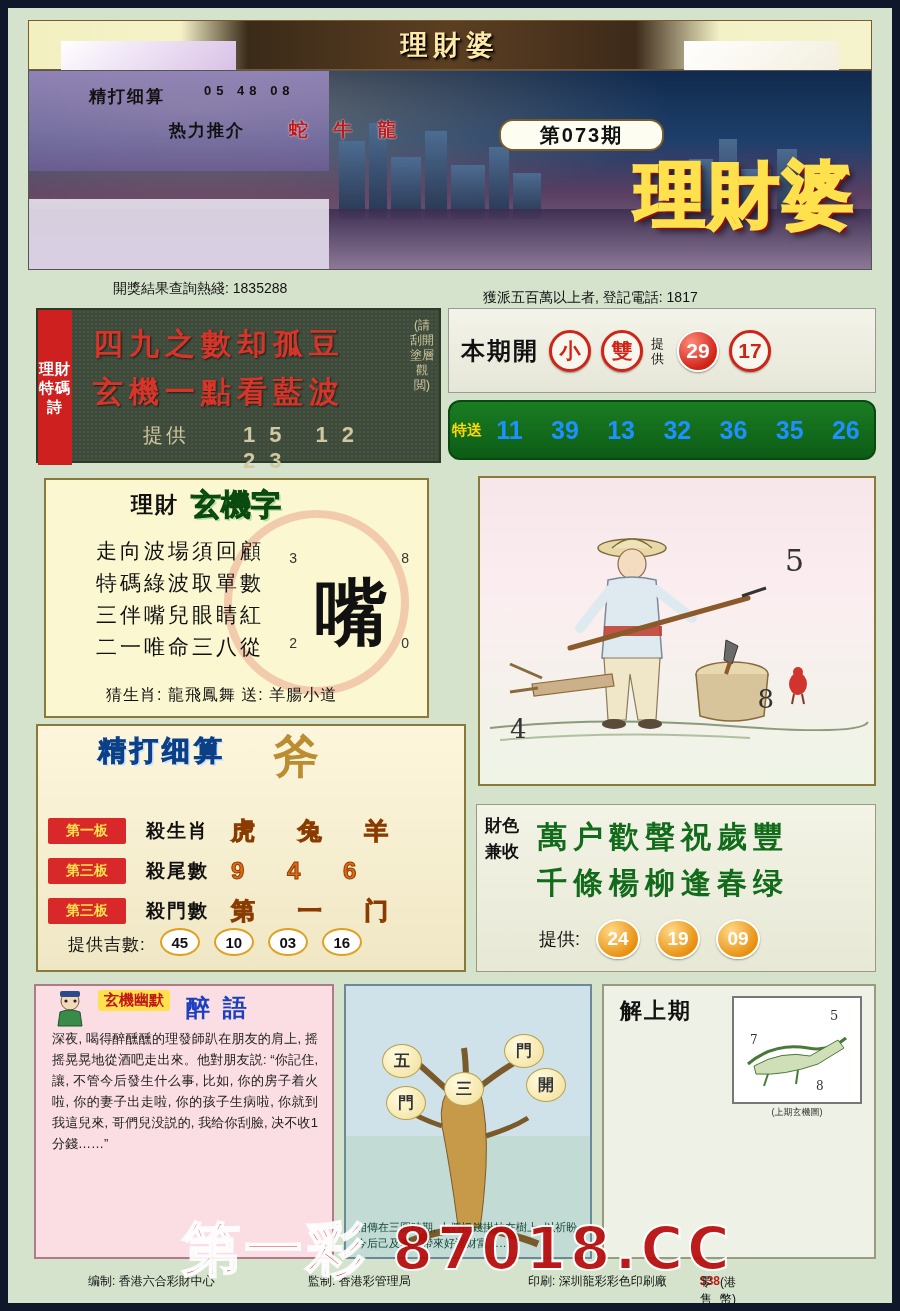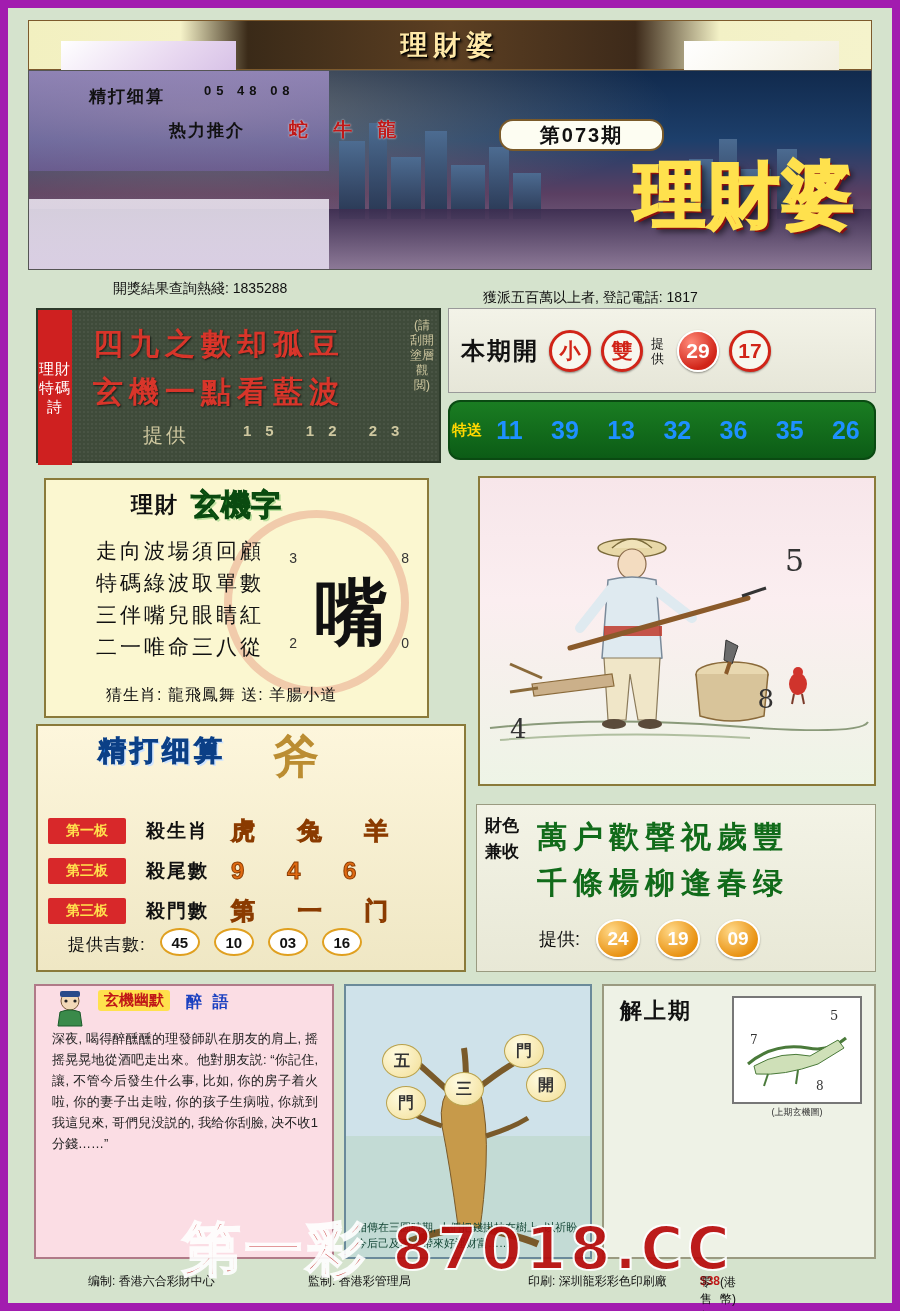--- a/index.html
+++ b/index.html
@@ -7,21 +7,21 @@
   body {
     width: 900px; height: 1311px;
     font-family: "Liberation Sans", sans-serif;
     background: #cfe0c8;
     overflow: hidden;
   }
   .page {
     position: relative;
     width: 900px; height: 1311px;
     background: #d5e3cd;
-    border: 8px solid #a21caf;
+    border: 8px solid #0f172a;
     padding-left: 28px;
   }
   
   .top-banner {
     position:absolute; left:20px; top:12px; width:844px; height:50px;
     background: linear-gradient(90deg,#f2f0c0 0%, #f5f2c8 18%, #3a2a18 26%, #5c3f22 50%, #3d2a1a 72%, #f3f1c6 82%, #f5f3cc 100%);
     border:1px solid #7d5a2c;
     display:flex; align-items:center; justify-content:center;
   }
   .top-banner .t {
@@ -83,30 +83,30 @@
   
   .poem {
     position:absolute; left:28px; top:300px; width:405px; height:155px;
     background: #3f4b3a;
     border:2px solid #2d3a2a;
     background-image: radial-gradient(rgba(255,255,255,.05) 1px, transparent 1px);
     background-size: 4px 4px;
   }
   .poem-tab {
     position:absolute; left:0; top:0; width:34px; height:155px;
-    background:#cf2020; color:#fff; font-size:15px; font-weight:normal;
+    background:#cf2020; color:#fff; font-size:15px; font-weight:bold;
     display:flex; align-items:center; justify-content:center; text-align:center;
     line-height:19px; letter-spacing:1px;
   }
   .poem-l1 { position:absolute; left:55px; top:14px; font-size:30px; font-weight:bold; color:#d8352a; letter-spacing:6px;
     font-family:"DejaVu Serif", serif; text-shadow:1px 1px 2px rgba(0,0,0,.6);}
   .poem-l2 { position:absolute; left:55px; top:62px; font-size:30px; font-weight:bold; color:#d8352a; letter-spacing:6px;
     font-family:"DejaVu Serif", serif; text-shadow:1px 1px 2px rgba(0,0,0,.6);}
   .poem-sup { position:absolute; left:105px; top:112px; font-size:20px; color:#cfc8a0; letter-spacing:3px;}
-  .poem-nums { position:absolute; left:205px; top:112px; font-size:15px; color:#cfc8a0; letter-spacing:14px; font-weight:bold;}
+  .poem-nums { position:absolute; left:205px; top:112px; font-size:22px; color:#cfc8a0; letter-spacing:14px; font-weight:bold;}
   .poem-side { position:absolute; right:4px; top:8px; width:26px; font-size:12px; color:#cfc8a0; line-height:15px; text-align:center;}
 
   
   .result {
     position:absolute; left:440px; top:300px; width:428px; height:85px;
     background: linear-gradient(180deg,#f3f3e8,#e6e6d8);
     border:1px solid #999;
     display:flex; align-items:center;
   }
   .result .label { margin-left:12px; font-size:24px; font-weight:bold; color:#111; letter-spacing:2px;}
@@ -214,21 +214,21 @@
     font-size:19px; font-weight:bold; color:#fff; margin-left:16px;
   }
 
   
   .joke {
     position:absolute; left:26px; top:976px; width:300px; height:275px;
     background:#fbdde4; border:2px solid #b07a88;
   }
   .joke-head { position:absolute; left:8px; top:4px; display:flex; align-items:center;}
   .joke-badge { font-size:15px; font-weight:bold; color:#c01818; background:#ffe14d; padding:1px 6px; border-radius:3px;}
-  .joke-title { position:absolute; left:150px; top:6px; font-size:16px; font-weight:bold; color:#1a40c0; letter-spacing:3px;}
+  .joke-title { position:absolute; left:150px; top:6px; font-size:24px; font-weight:bold; color:#1a40c0; letter-spacing:3px;}
   .joke-body { position:absolute; left:16px; right:14px; top:42px; font-size:13px; color:#222; line-height:21px; text-align:justify;}
   .joke-man { position:absolute; left:12px; top:2px; width:48px; height:40px;}
 
   .tree {
     position:absolute; left:336px; top:976px; width:248px; height:275px;
     background:#cfe2ea; border:2px solid #6a8a9a; overflow:hidden;
   }
   .tree-title { position:absolute; left:0; right:0; top:4px; text-align:center; font-size:19px; font-weight:bold; color:#1a5a2a;}
   .tree-note { position:absolute; left:10px; right:10px; bottom:6px; font-size:11px; color:#143; line-height:16px;}
   .leaf { position:absolute; width:40px; height:34px; border-radius:50%;

